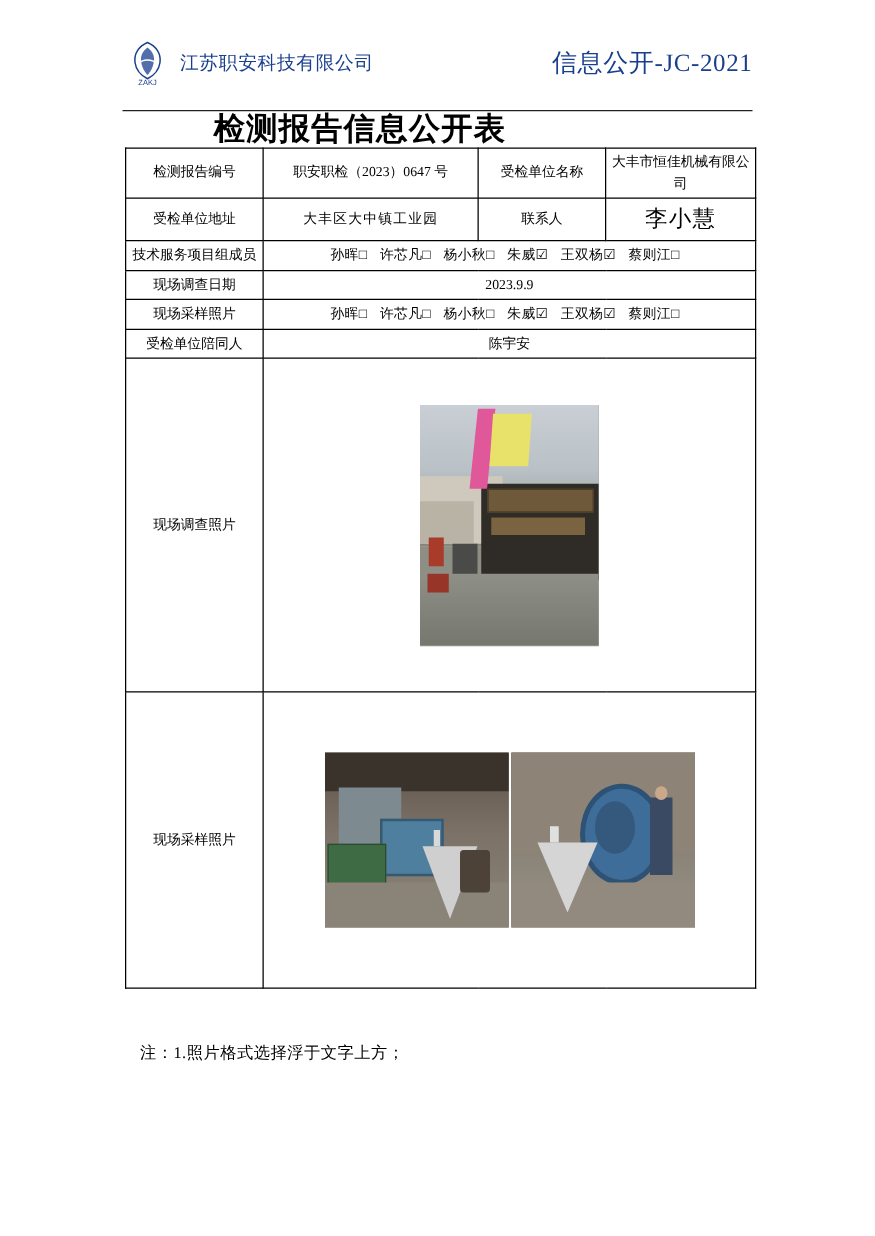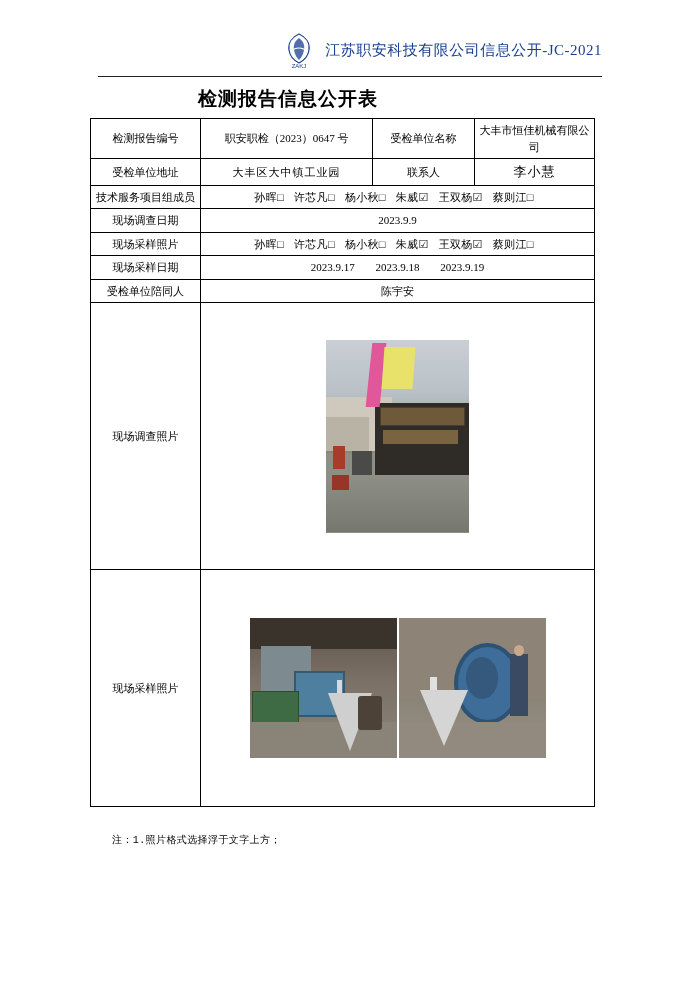--- a/index.html
+++ b/index.html
@@ -20,23 +20,23 @@
   }
   
   .doc-header {
     position: absolute;
     left: 98px;
     top: 28px;
     width: 504px;
     height: 44px;
     display: flex;
     align-items: center;
-    justify-content: flex-end;
+    justify-content: space-between;
     border-bottom: 1px solid #222;
-    padding-bottom: 4px;
+    padding-bottom: 16px;
   }
   .brand {
     display: flex;
     align-items: center;
     gap: 6px;
   }
   .logo {
     width: 40px;
     height: 38px;
     position: relative;
@@ -44,59 +44,59 @@
   }
   .logo svg { display: block; }
   .brand-name {
     font-size: 15px;
     color: #1a3f8f;
     letter-spacing: 0.5px;
     font-family: "Liberation Serif", serif;
     white-space: nowrap;
   }
   .header-right {
-    font-size: 15px;
+    font-size: 20px;
     color: #1a3f8f;
     letter-spacing: 0.5px;
     white-space: nowrap;
   }
   
   .doc-title {
     position: absolute;
     top: 86px;
     left: 0;
     width: 576px;
     text-align: center;
-    font-size: 19px;
+    font-size: 25px;
     font-weight: bold;
     letter-spacing: 1px;
     color: #000;
   }
   
   table.main {
     position: absolute;
-    left: 90px;
+    left: 100px;
     top: 118px;
     width: 504px;
     border-collapse: collapse;
     table-layout: fixed;
     font-size: 11px;
     color: #000;
   }
   table.main td {
     border: 1px solid #000;
     padding: 3px 4px;
     vertical-align: middle;
     text-align: center;
     line-height: 1.5;
   }
   .lbl { width: 110px; }
   .cell-pad { padding: 5px 4px; }
   .big-name {
-    font-size: 13px;
+    font-size: 18px;
     letter-spacing: 1px;
   }
   .mid-name {
     font-size: 11px;
     letter-spacing: 1px;
   }
   .members {
     text-align: left;
     padding-left: 10px;
     letter-spacing: 0.3px;
@@ -144,24 +144,23 @@
     width: 147px;
     height: 140px;
     overflow: hidden;
     position: relative;
     background: #6a6158;
   }
   
   .note {
     position: absolute;
     left: 112px;
-    font-size: 10px;
+    font-size: 13px;
     color: #000;
     letter-spacing: 0.4px;
-    font-family: Liberation Mono, monospace;
   }
   .footer {
     position: absolute;
     left: 98px;
     width: 504px;
     border-top: 1px solid #222;
     padding-top: 5px;
     text-align: center;
     font-size: 11px;
     letter-spacing: 2px;
@@ -261,28 +260,20 @@
       </tr>
       <tr class="row-h">
         <td class="lbl">现场采样照片</td>
         <td colspan="3" class="members">
           <span class="item"><span>孙晖</span>□</span>
           <span class="item"><span>许芯凡</span>□</span>
           <span class="item"><span>杨小秋</span>□</span>
           <span class="item"><span>朱威</span>☑</span>
           <span class="item"><span>王双杨</span>☑</span>
           <span class="item"><span>蔡则江</span>□</span>
-        </td>
-      </tr>
-      <tr class="row-h">
-        <td class="lbl">现场采样日期</td>
-        <td colspan="3" class="dates">
-          <span>2023.9.17</span>
-          <span>2023.9.18</span>
-          <span>2023.9.19</span>
         </td>
       </tr>
       <tr class="row-h">
         <td class="lbl">受检单位陪同人</td>
         <td colspan="3">陈宇安</td>
       </tr>
       <tr>
         <td class="lbl">现场调查照片</td>
         <td colspan="3" class="photo-cell">
           <div class="photo-wrap">

